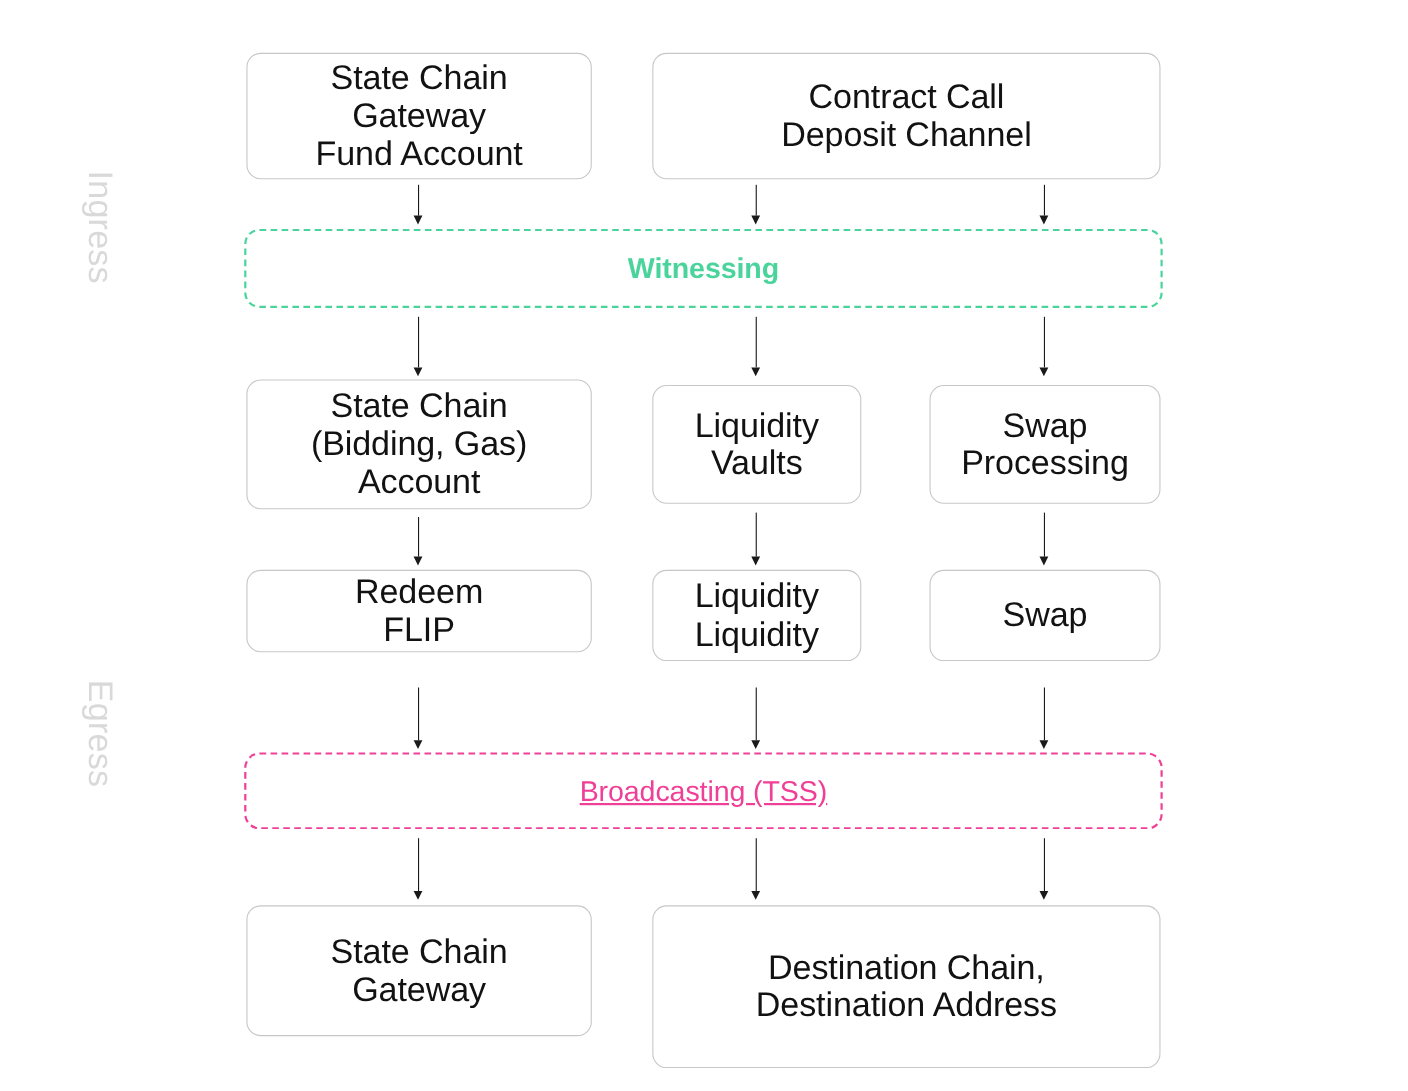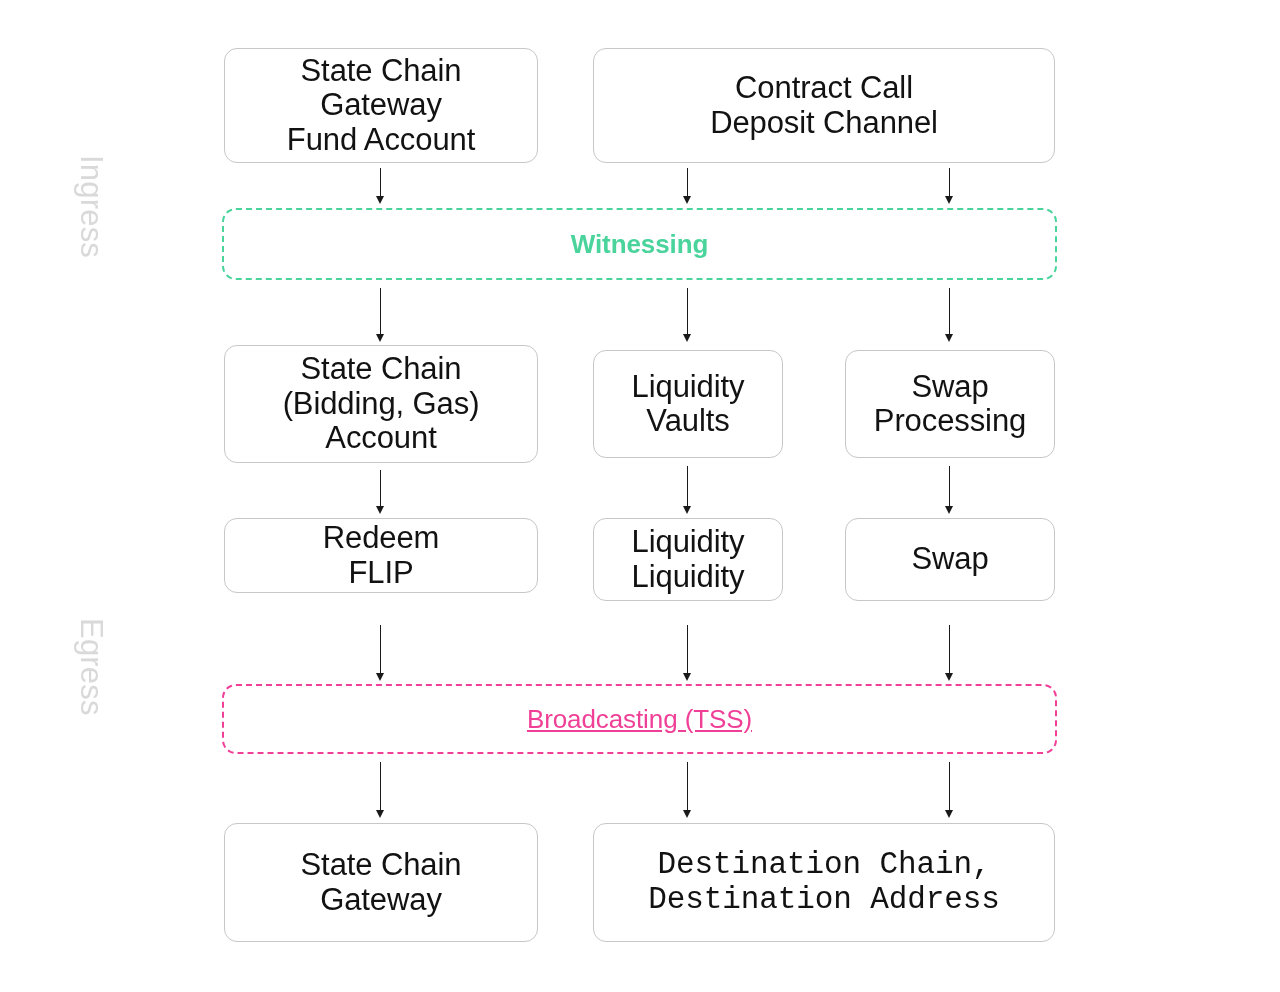--- a/index.html
+++ b/index.html
@@ -247,20 +247,20 @@
     <div class="head" style="top:48px;"></div>
   </div>
 
   <div class="node" style="left:224px; top:823px; width:314px; height:119px;">
     <span class="lines">
       <span>State Chain</span>
       <span>Gateway</span>
     </span>
   </div>
 
-  <div class="node" style="left:593px; top:823px; width:462px; height:119px;font-family:Liberation Mono, monospace;">
+  <div class="node" style="left:593px; top:823px; width:462px; height:148px;">
     <span class="lines">
       <span>Destination Chain,</span>
       <span>Destination Address</span>
     </span>
   </div>
 
 </div>
 
 </body></html>

